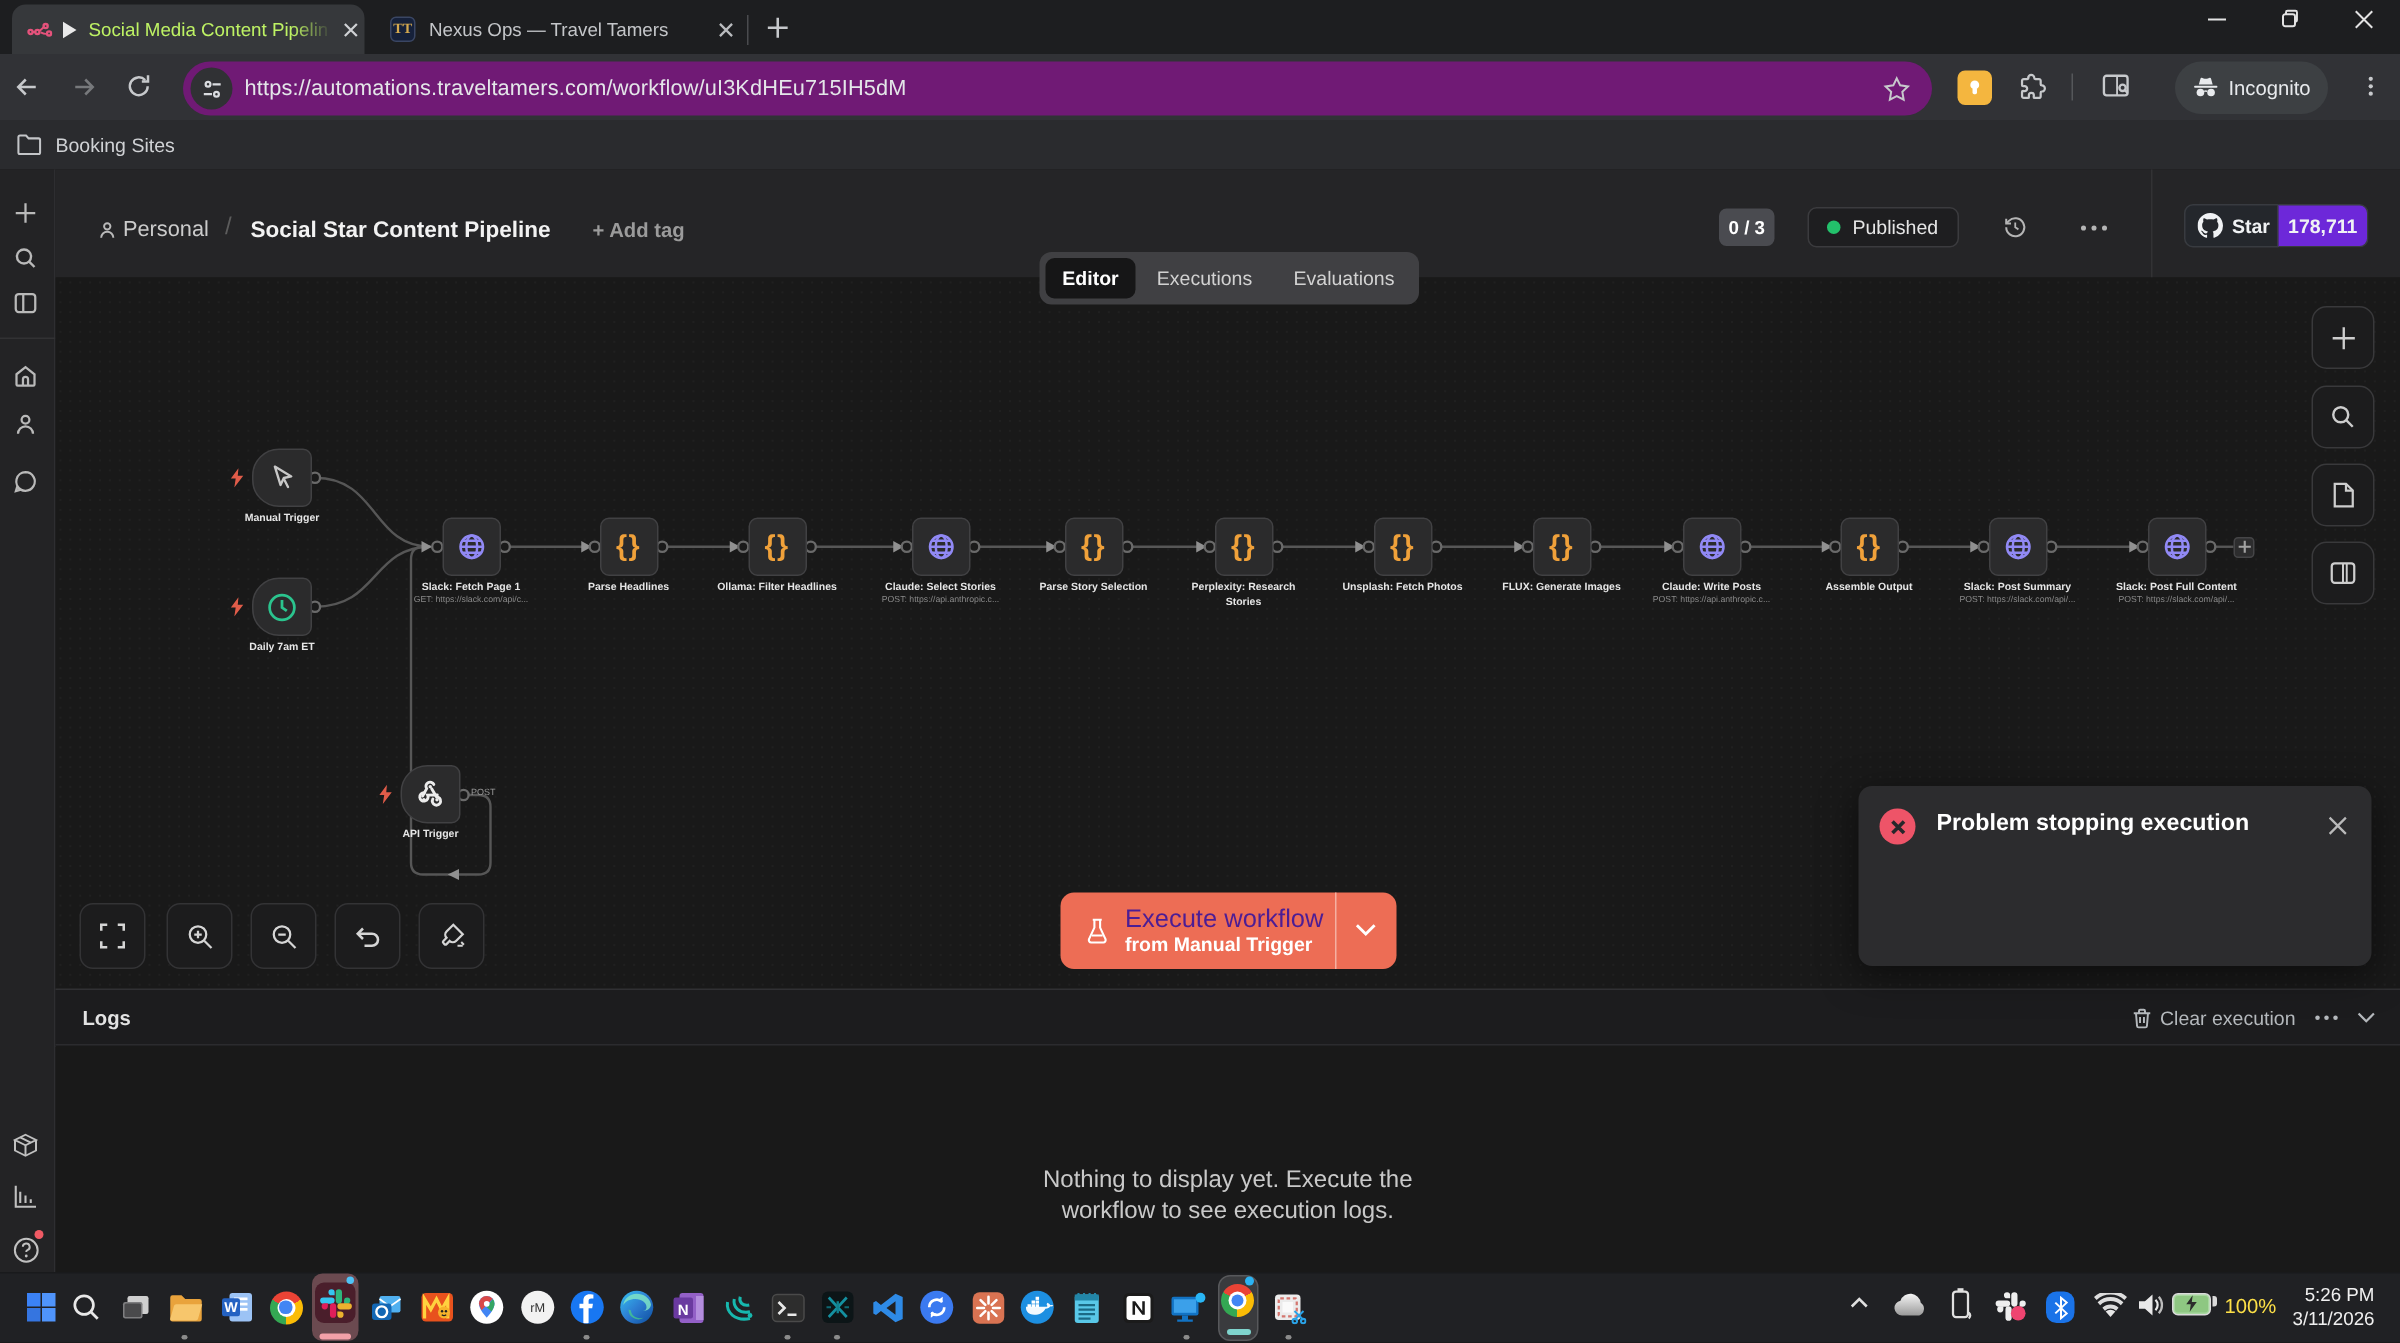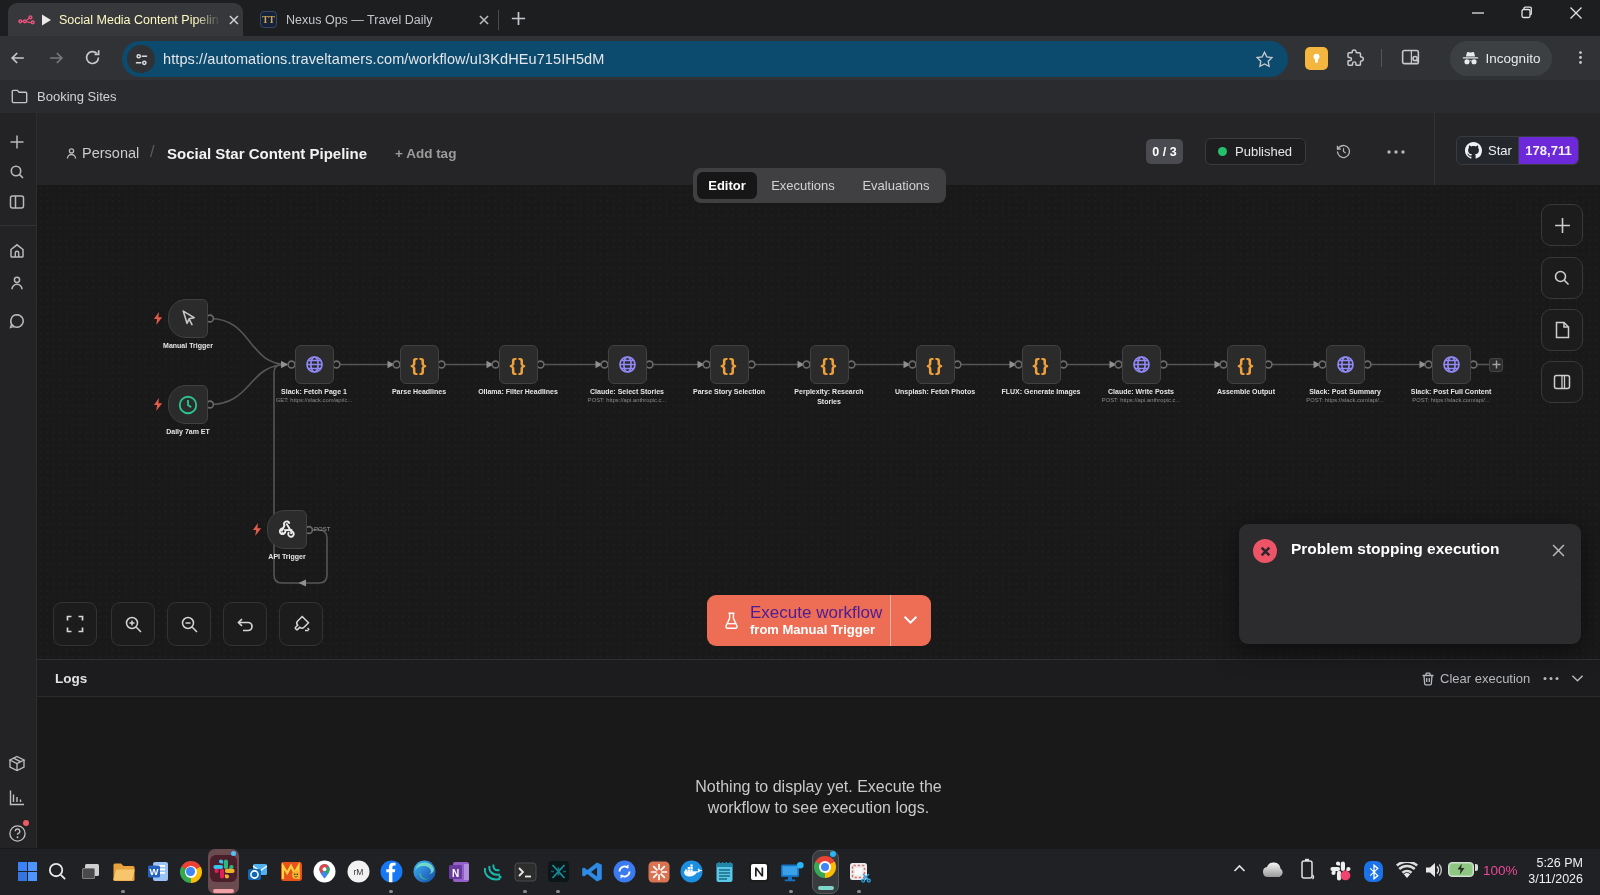--- a/index.html
+++ b/index.html
@@ -8,23 +8,23 @@
 svg { display:block; }
 
 
 #tabstrip { position:absolute; left:0; top:0; width:1600px; height:36px; background:#1d1e20; }
 #toolbar { position:absolute; left:0; top:36px; width:1600px; height:44px; background:#313236; }
 #bookmarks { position:absolute; left:0; top:80px; width:1600px; height:33px; background:#2a2b2e;
   display:flex; align-items:center; color:#d0d2d5; font-size:13px; }
 .tab { position:absolute; top:3px; height:33px; border-radius:9px 9px 0 0; display:flex; align-items:center; }
 #tab1 { left:8px; width:235px; background:#36383b; }
 #tab2 { left:251px; width:248px; }
-.tabtitle { font-size:12.5px; color:#fef9c3; white-space:nowrap; overflow:hidden; }
+.tabtitle { font-size:12.5px; color:#bef264; white-space:nowrap; overflow:hidden; }
 #urlpill { position:absolute; left:122px; top:41px; width:1166px; height:36px; border-radius:18px;
-  background:#0c4a6e; display:flex; align-items:center; }
+  background:#701a75; display:flex; align-items:center; }
 #url { color:#e4e6e9; font-size:14.5px; margin-left:8px; letter-spacing:0.1px; }
 #incog { position:absolute; left:1450px; top:41px; width:102px; height:35px; border-radius:18px;
   background:#3d4043; color:#e8eaed; font-size:13.5px; display:flex; align-items:center; justify-content:center; gap:7px; }
 
 
 #sidebar { position:absolute; left:0; top:113px; width:37px; height:735px; background:#232325; border-right:1px solid #2e2e31; }
 #appheader { position:absolute; left:37px; top:113px; width:1563px; height:72px; background:#252527; }
 #canvas { position:absolute; left:37px; top:185px; width:1563px; height:474px; background:#191919;
   background-image:radial-gradient(#202020 0.9px, transparent 1px); background-size:6.6px 6.6px; }
 #logshead { position:absolute; left:37px; top:659px; width:1563px; height:38px; background:#1c1c1e;
@@ -77,21 +77,21 @@
     <div style="position:absolute;right:0;top:0;width:26px;height:16px;background:linear-gradient(to right, rgba(54,56,59,0), #36383b)"></div>
   </div>
   <svg width="18" height="18" viewBox="0 0 20 20" stroke="#cfd1d4" stroke-width="1.7" style="margin-left:4px">
       <path d="M5.5 5.5 L14.5 14.5 M14.5 5.5 L5.5 14.5"></path>
     </svg>
 </div>
 <div class="tab" id="tab2">
   <div style="margin-left:9px;width:17px;height:17px;border-radius:4px;background:#16213a;border:1px solid #3a4663;flex:none;display:flex;align-items:center;justify-content:center">
     <span style="color:#d4a94f;font-size:9.5px;font-weight:700;font-family:'Liberation Serif',serif">TT</span>
   </div>
-  <div class="tabtitle" style="margin-left:9px;width:173px;color:#c4c6c9">Nexus Ops — Travel Daily</div>
+  <div class="tabtitle" style="margin-left:9px;width:173px;color:#c4c6c9">Nexus Ops — Travel Tamers</div>
   <svg width="18" height="18" viewBox="0 0 20 20" stroke="#b9bbbe" stroke-width="1.7" style="margin-left:16px">
       <path d="M5.5 5.5 L14.5 14.5 M14.5 5.5 L5.5 14.5"></path>
     </svg>
 </div>
 <div class="abs" style="left:498px;top:10px;width:1px;height:20px;background:#4a4b4e"></div>
 <svg class="abs" style="left:510px;top:10px" width="17" height="17" viewBox="0 0 18 18" stroke="#c6c8cb" stroke-width="1.8">
     <path d="M9 2v14M2 9h14"></path>
   </svg>
 
 <svg class="abs" style="left:1471px;top:6px" width="14" height="14" viewBox="0 0 14 14" stroke="#e3e3e3" stroke-width="1.3">
@@ -234,21 +234,21 @@
 <svg class="abs" style="left:1387px;top:148px" width="18" height="8" viewBox="0 0 18 6" fill="#b5b5b5">
     <circle cx="2" cy="3" r="1.7"></circle>
     <circle cx="9" cy="3" r="1.7"></circle>
     <circle cx="16" cy="3" r="1.7"></circle>
   </svg>
 <div class="abs" style="left:1434px;top:113px;width:1px;height:72px;background:#323234"></div>
 <div class="abs" style="left:1456px;top:136px;width:63px;height:29px;background:#24272c;border:1px solid #383b40;border-radius:6px 0 0 6px;display:flex;align-items:center">
   <svg style="margin-left:8px" width="17" height="17" viewBox="0 0 16 16" fill="#f0f2f4">
       <path d="M8 0C3.58 0 0 3.58 0 8c0 3.54 2.29 6.53 5.47 7.59.4.07.55-.17.55-.38 0-.19-.01-.82-.01-1.49-2.01.37-2.53-.49-2.69-.94-.09-.23-.48-.94-.82-1.13-.28-.15-.68-.52-.01-.53.63-.01 1.08.58 1.23.82.72 1.21 1.87.87 2.33.66.07-.52.28-.87.51-1.07-1.78-.2-3.64-.89-3.64-3.95 0-.87.31-1.59.82-2.15-.08-.2-.36-1.02.08-2.12 0 0 .67-.21 2.2.82.64-.18 1.32-.27 2-.27s1.36.09 2 .27c1.53-1.04 2.2-.82 2.2-.82.44 1.1.16 1.92.08 2.12.51.56.82 1.27.82 2.15 0 3.07-1.87 3.75-3.65 3.95.29.25.54.73.54 1.48 0 1.07-.01 1.93-.01 2.2 0 .21.15.46.55.38A8.01 8.01 0 0 0 16 8c0-4.42-3.58-8-8-8z"></path>
     </svg>
-  <span style="color:#f0f2f4;font-size:13px;font-weight:400;margin-left:6px">Star</span>
+  <span style="color:#f0f2f4;font-size:13px;font-weight:700;margin-left:6px">Star</span>
 </div>
 <div class="abs" style="left:1519px;top:136px;width:60px;height:29px;background:#6d28d9;border:1px solid #383b40;border-left:none;border-radius:0 6px 6px 0;display:flex;align-items:center;justify-content:center">
   <span style="color:#f0f2f4;font-size:13px;font-weight:700">178,711</span>
 </div>
 
 <div id="canvas"></div>
 <div id="logshead"></div>
 <div id="logsbody"></div>
 <svg class="abs" style="left:0;top:0;pointer-events:none" width="1600" height="895">
 <path d="M210,318.5 C252,318.5 248,364.5 287,364.5" stroke="#565656" stroke-width="1.6" fill="none"></path>
@@ -821,14 +821,14 @@
     <path d="M13 5.5 a5 5 0 0 1 0 7" stroke="#e8e8e8" stroke-width="1.5" fill="none"></path>
     <path d="M15.2 3.5 a8.2 8.2 0 0 1 0 11" stroke="#bdbdbd" stroke-width="1.5" fill="none"></path>
   </svg>
 <div class="abs" style="left:1448px;top:862px;width:26px;height:15px;border:1.5px solid #dadada;border-radius:4px;background:#a8d8a0">
     <div style="position:absolute;left:1px;top:1px;bottom:1px;right:1px;background:#8ec782;border-radius:2px"></div>
     <svg style="position:absolute;left:6px;top:0px" width="12" height="12" viewBox="0 0 12 12" fill="#2c2c2c">
       <path d="M6.8 0.5 L2.5 6.5 H5.5 L4.8 11.5 L9.5 5 H6.2 Z"></path>
     </svg>
   </div>
 <div class="abs" style="left:1475px;top:864px;width:3px;height:7px;background:#dadada;border-radius:0 2px 2px 0;"></div>
-<div class="abs" style="left:1483px;top:863px;color:#ec4899;font-size:13.5px">100%</div>
+<div class="abs" style="left:1483px;top:863px;color:#fde047;font-size:13.5px">100%</div>
 <div class="abs" style="left:1521px;top:855px;width:62px;text-align:right;color:#f0f0f0;font-size:12.5px;line-height:16px">5:26 PM<br>3/11/2026</div>
 
 </body></html>

